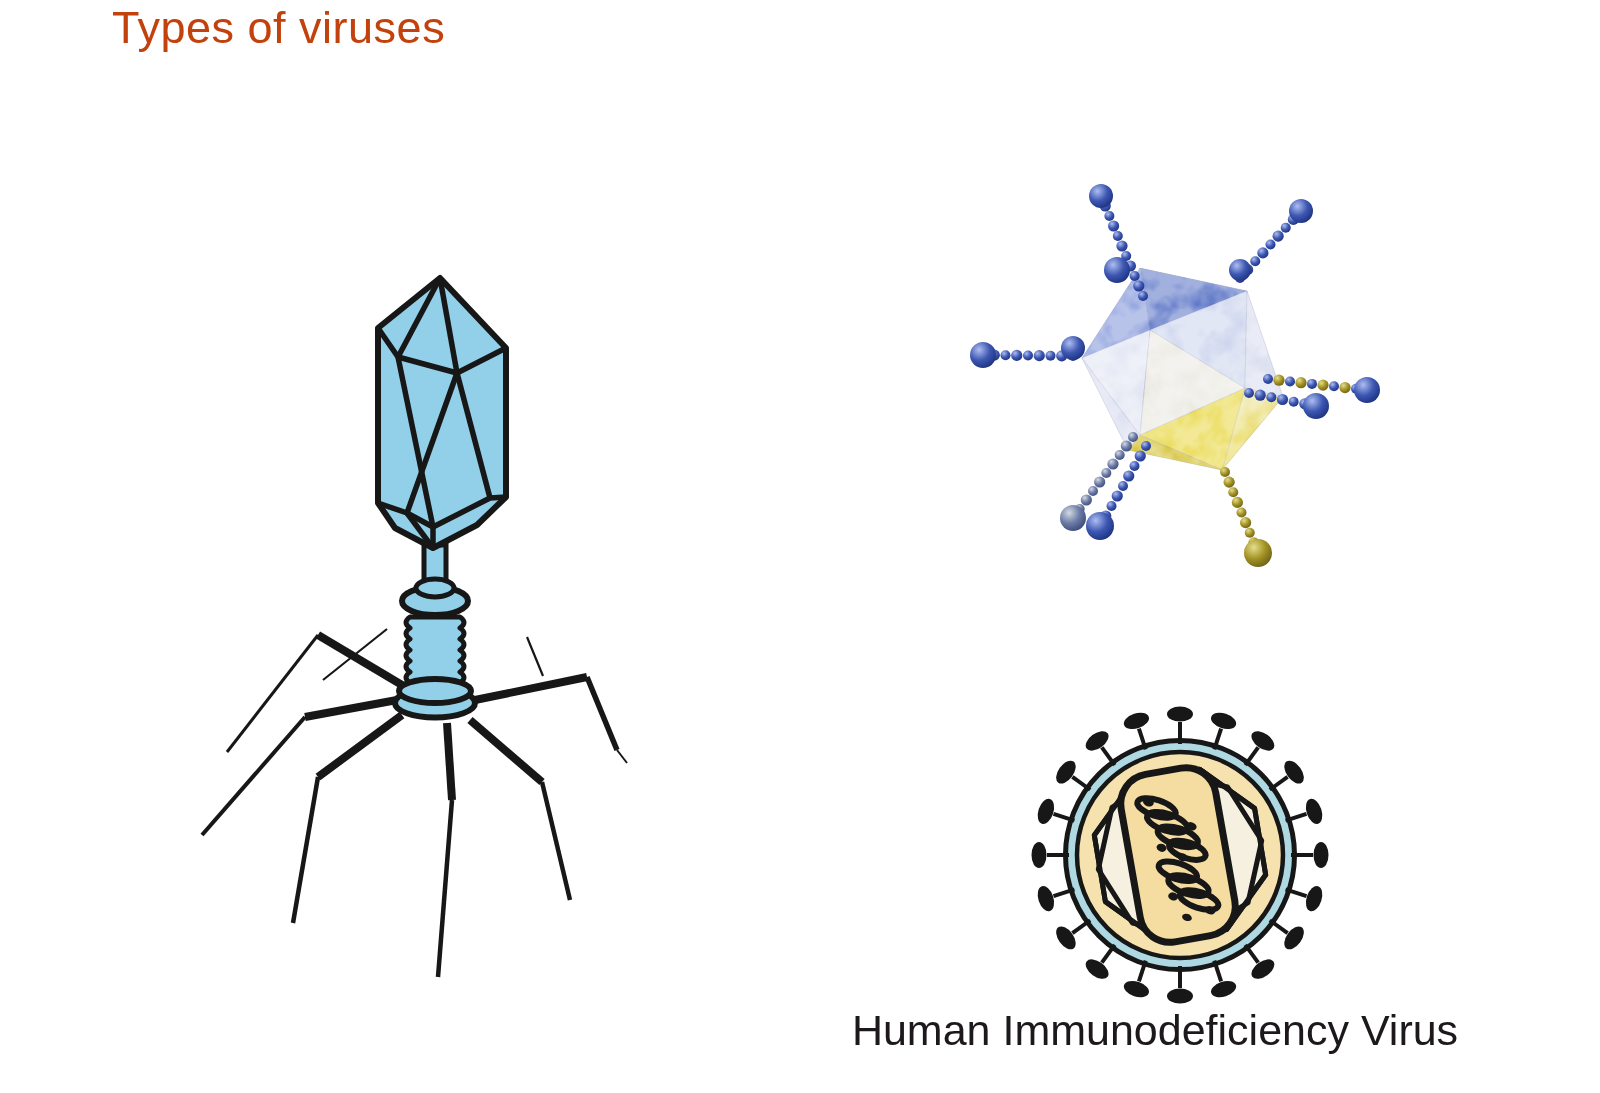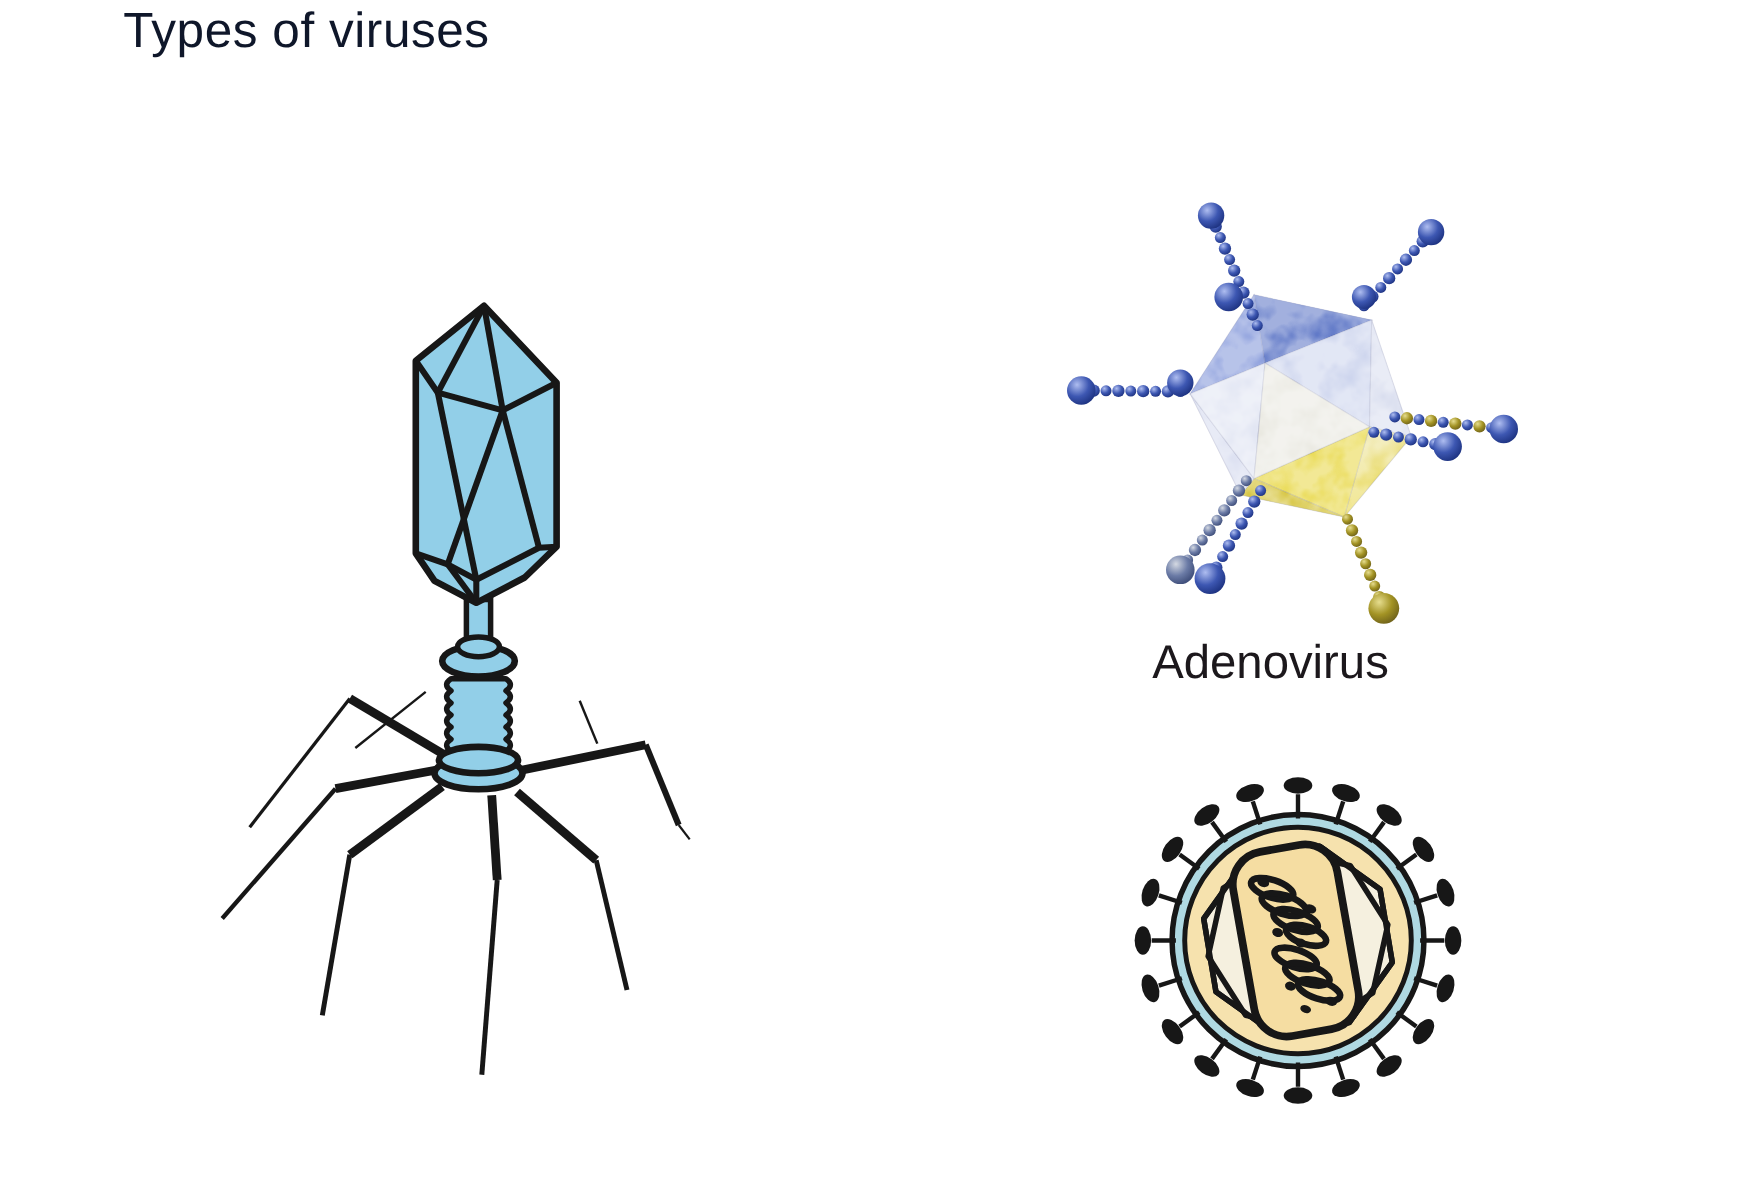--- a/index.html
+++ b/index.html
@@ -2,21 +2,21 @@
 <html><head>
 <meta charset="utf-8">
 <style>
   html,body{margin:0;padding:0;background:#ffffff;}
   #canvas{
     position:relative;width:1600px;height:1093px;background:#ffffff;overflow:hidden;
     font-family:"Liberation Sans", sans-serif;color:#1e1a1e;
   }
   .page-title{
     position:absolute;left:112px;top:2px;font-size:45px;font-weight:400;
-    letter-spacing:0.5px;color:#0f172a;
+    letter-spacing:0.5px;color:#c2410c;
   }
   figure{margin:0;padding:0;position:absolute;}
   figure svg{display:block;}
   .fig-phage{left:150px;top:250px;width:520px;height:740px;}
   .fig-adeno{left:930px;top:150px;width:470px;height:440px;}
   .fig-hiv{left:1005px;top:688px;width:350px;height:335px;}
   .caption{
     position:absolute;text-align:center;font-size:43px;font-weight:400;
     color:#1c181c;white-space:nowrap;
   }
@@ -227,21 +227,20 @@
             <circle cx="1241.5" cy="512.5" r="5" fill="url(#beadOlive)"></circle>
             <circle cx="1245.625" cy="522.625" r="5.6" fill="url(#beadOlive)"></circle>
             <circle cx="1249.75" cy="532.75" r="5" fill="url(#beadOlive)"></circle>
             <circle cx="1253.875" cy="542.875" r="5.6" fill="url(#beadOlive)"></circle>
             <circle cx="1258" cy="553" r="14" fill="url(#beadOlive)"></circle>
           </g>
         <circle cx="1117" cy="270" r="13" fill="url(#beadBlue)"></circle>
       </g>
     </svg>
   </figure>
-  <div class="caption cap-adeno">Adenovirus</div>
 
   <figure class="fig-hiv">
     <svg width="350" height="335" viewBox="1005 688 350 335" xmlns="http://www.w3.org/2000/svg">
 
       <circle cx="1180" cy="855" r="114.5" fill="#afd9e2" stroke="#171717" stroke-width="5"></circle>
       <circle cx="1180" cy="855" r="103" fill="#f6e2ae" stroke="#171717" stroke-width="4.5"></circle>
 
       <g>
         <g>
             <polygon points="1265.7,874.8 1226.6,929.6 1160.2,940.7 1105.4,901.6 1094.3,835.2 1133.4,780.4 1199.8,769.3 1254.6,808.4" fill="#f5f0df" stroke="#171717" stroke-width="5" stroke-linejoin="round"></polygon>
@@ -311,14 +310,15 @@
           <ellipse cx="1223.5713962068676" cy="720.9010312023834" rx="13" ry="7.5" fill="#171717" transform="rotate(378 1223.5713962068676 720.9010312023834)"></ellipse>
           <line x1="1245.2441630044646" y1="765.1991136243809" x2="1258.1754385548988" y2="747.400739748132" stroke="#171717" stroke-width="4"></line>
           <ellipse cx="1262.8777205732388" cy="740.9286037931324" rx="13" ry="7.5" fill="#171717" transform="rotate(396 1262.8777205732388 740.9286037931324)"></ellipse>
           <line x1="1269.8008863756193" y1="789.7558369955354" x2="1287.599260251868" y2="776.824561445101" stroke="#171717" stroke-width="4"></line>
           <ellipse cx="1294.0713962068676" cy="772.1222794267612" rx="13" ry="7.5" fill="#171717" transform="rotate(414 1294.0713962068676 772.1222794267612)"></ellipse>
           <line x1="1285.567273308762" y1="820.6991136243809" x2="1306.4905166672554" y2="813.900739748132" stroke="#171717" stroke-width="4"></line>
           <ellipse cx="1314.0989687976166" cy="811.4286037931324" rx="13" ry="7.5" fill="#171717" transform="rotate(432 1314.0989687976166 811.4286037931324)"></ellipse>
         </g>
     </svg>
   </figure>
+  <div class="caption cap-hiv">Human Immunodeficiency Virus</div>
 
 </div>
 
 </body></html>

